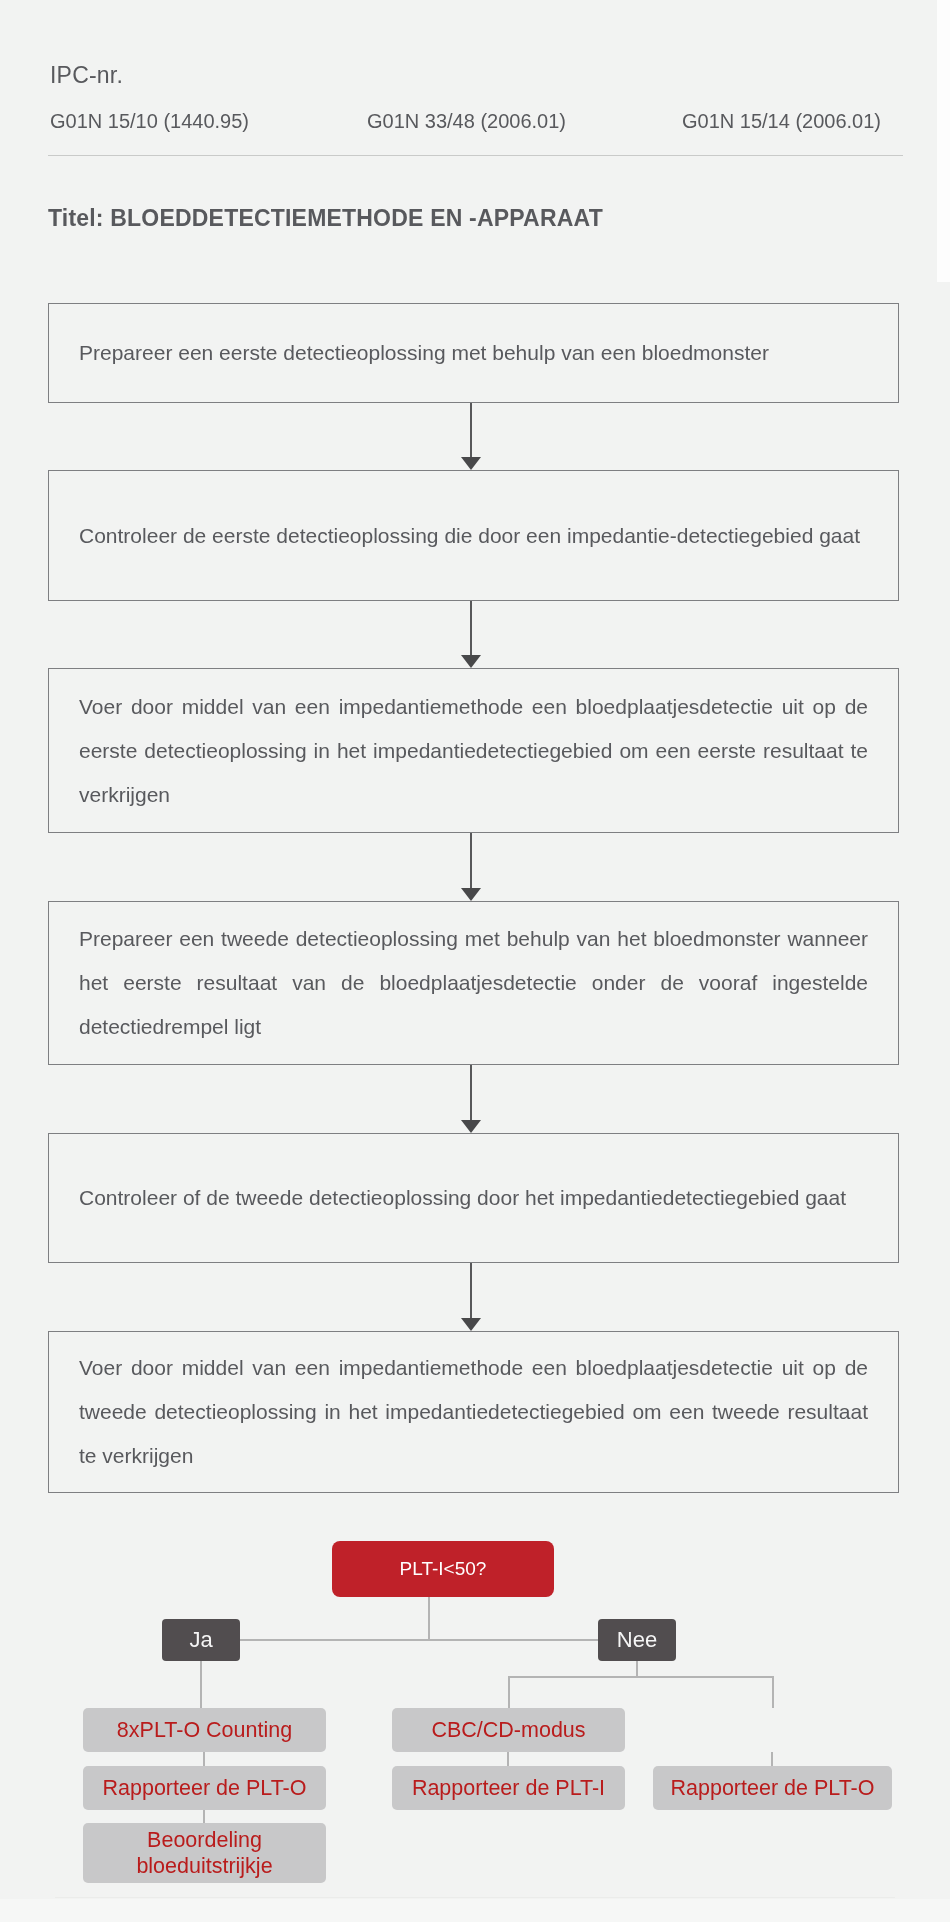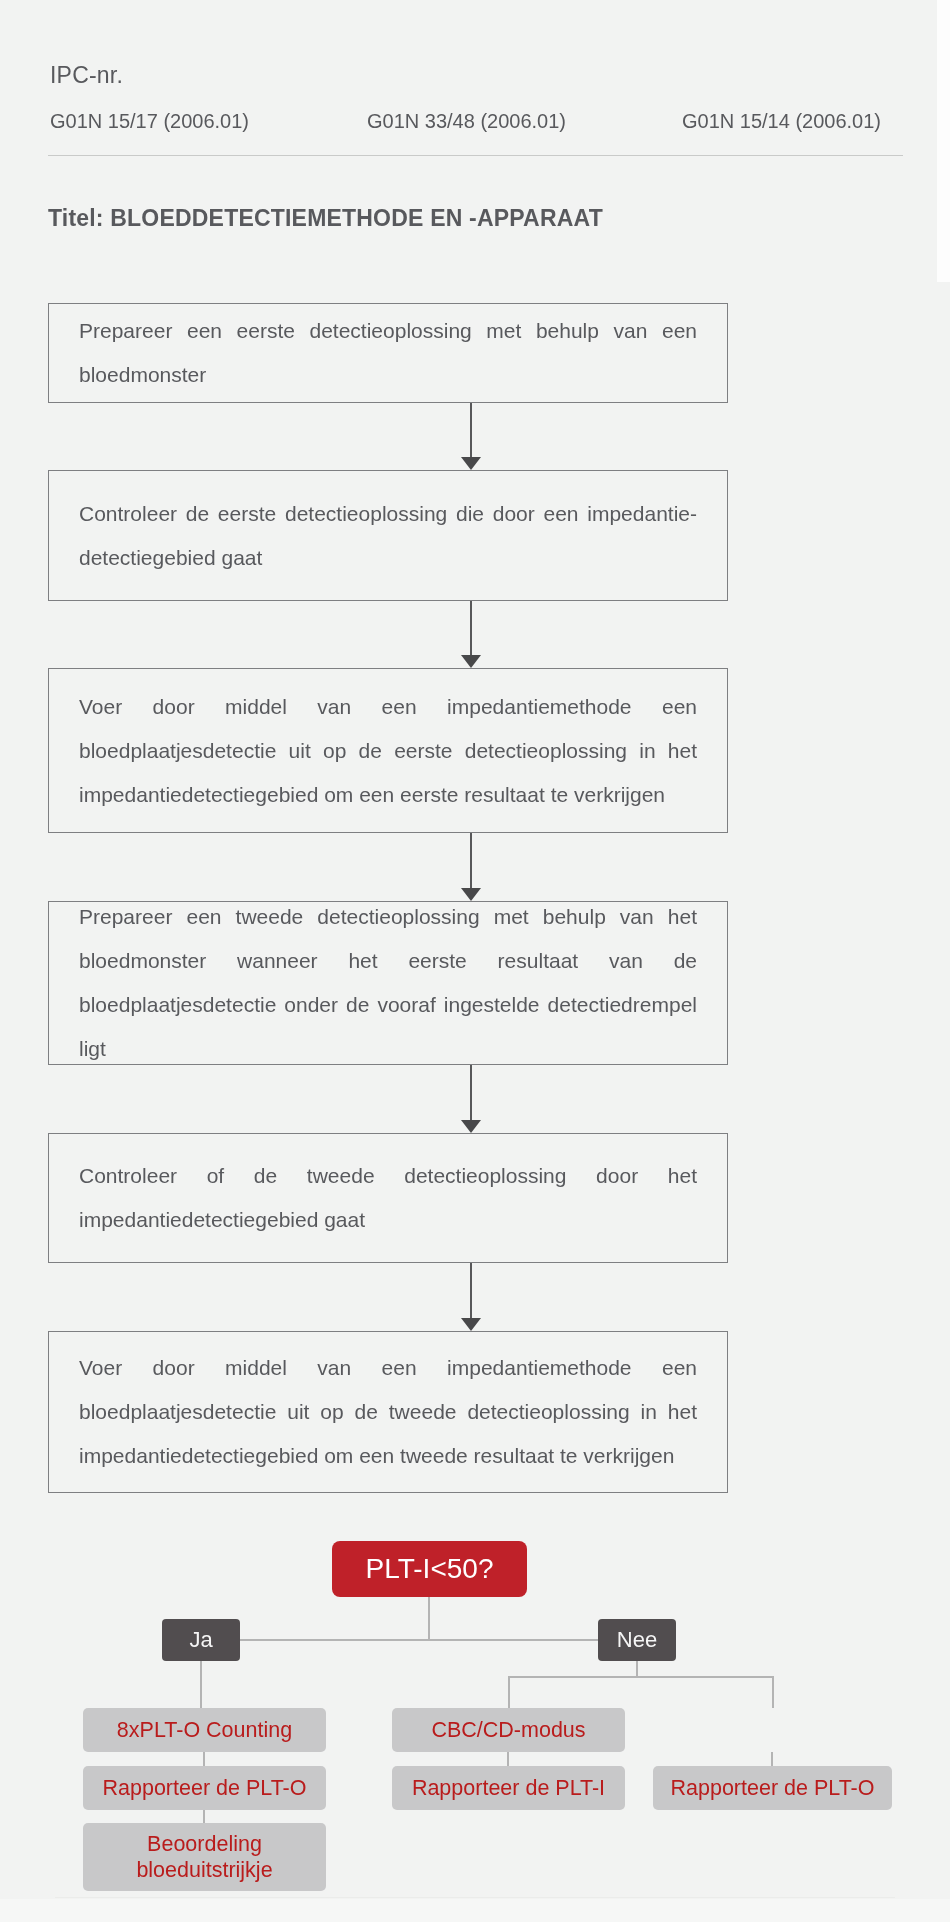--- a/index.html
+++ b/index.html
@@ -21,21 +21,21 @@
   .ipc-label{position:absolute;left:50px;top:62px;font-size:23px;letter-spacing:.2px;}
   .ipc-code{position:absolute;top:110px;font-size:20px;white-space:nowrap;}
   .ipc-code.c0{left:50px;}
   .ipc-code.c1{left:367px;}
   .ipc-code.c2{left:682px;}
   .divider{position:absolute;left:48px;top:155px;width:855px;height:1px;background:#c9cac9;}
   .doc-title{position:absolute;left:48px;top:205px;font-size:23px;font-weight:bold;letter-spacing:.2px;}
 
   
   .fbox{
-    position:absolute;left:48px;width:680px;
+    position:absolute;left:48px;width:851px;
     box-sizing:border-box;
     border:1.5px solid #7e7f82;
     display:flex;align-items:center;
     padding:10px 30px;
     font-size:21px;line-height:44px;
   }
   .fbox span{display:block;width:100%;text-align:justify;text-align-last:left;}
   .fb1{top:303px;height:100px;}
   .fb2{top:470px;height:131px;}
   .fb3{top:668px;height:165px;}
@@ -54,51 +54,51 @@
   .ar5{top:1263px;height:68px;}
 
   
   .tree{position:absolute;left:0;top:1510px;width:950px;height:412px;}
   .conn{position:absolute;background:#b4b4b4;}
   .node{
     position:absolute;box-sizing:border-box;
     display:flex;align-items:center;justify-content:center;text-align:center;
   }
   .root-node{
-    left:332px;top:31px;width:195px;height:56px;
+    left:332px;top:31px;width:222px;height:56px;
     background:#bf2129;border-radius:8px;
-    color:#ffffff;font-size:28px;
+    color:#ffffff;font-size:19px;
   }
   .branch-node{
     width:78px;height:42px;top:109px;
     background:#514d4f;border-radius:4px;
     color:#f5f5f5;font-size:22px;
   }
   .bn-ja{left:162px;}
   .bn-nee{left:598px;}
   .leaf{
     background:#c8c8c9;border-radius:5px;
     color:#b91c1c;font-size:21.5px;line-height:26px;
   }
   .col-l{left:83px;width:243px;}
   .col-m{left:392px;width:233px;}
   .col-r{left:653px;width:239px;}
   .row1{top:198px;height:44px;}
   .row2{top:256px;height:44px;}
-  .row3{top:313px;height:68px;}
+  .row3{top:313px;height:60px;}
 </style>
 </head>
 <body>
 
 <div class="canvas">
 
   <div class="edge-strip"></div>
 
   <div class="ipc-label">IPC-nr.</div>
-  <div class="ipc-code c0">G01N 15/17 (2006.01)</div>
+  <div class="ipc-code c0">G01N 15/10 (1440.95)</div>
   <div class="ipc-code c1">G01N 33/48 (2006.01)</div>
   <div class="ipc-code c2">G01N 15/14 (2006.01)</div>
   <div class="divider"></div>
   <div class="doc-title">Titel: BLOEDDETECTIEMETHODE EN -APPARAAT</div>
 
   <div class="fbox fb1">
     <span>Prepareer een eerste detectieoplossing met behulp van een bloedmonster</span>
   </div>
   <div class="arrow ar1">
     <div class="stem"></div>

